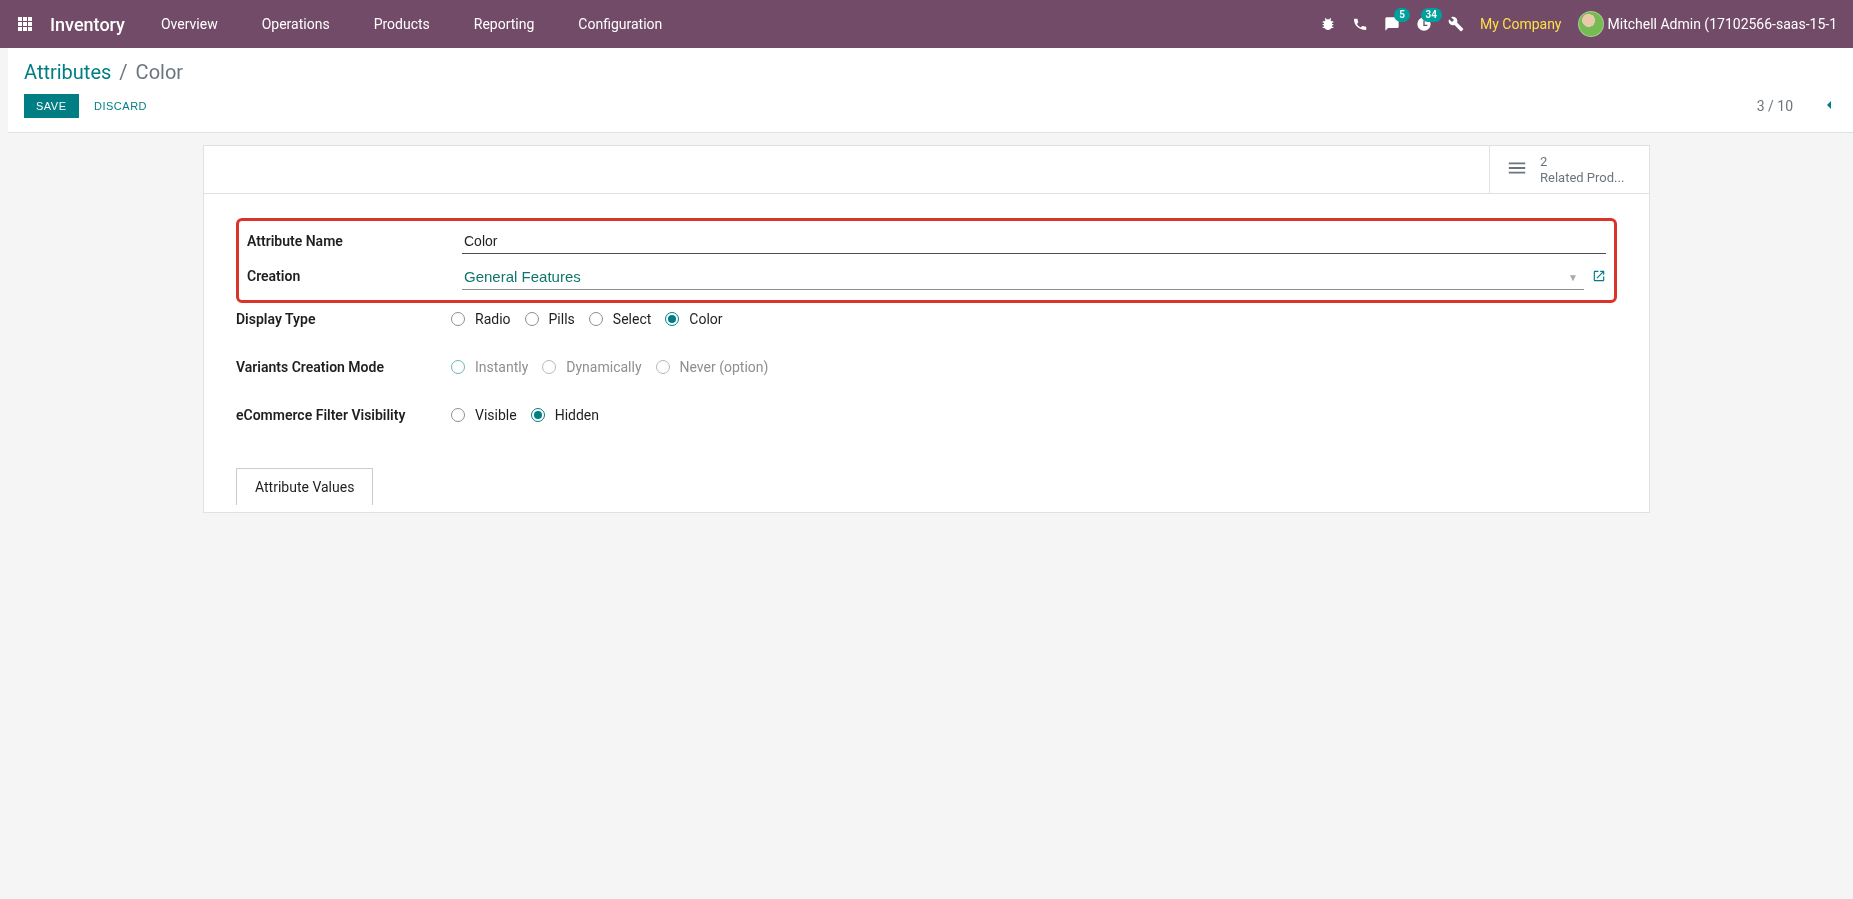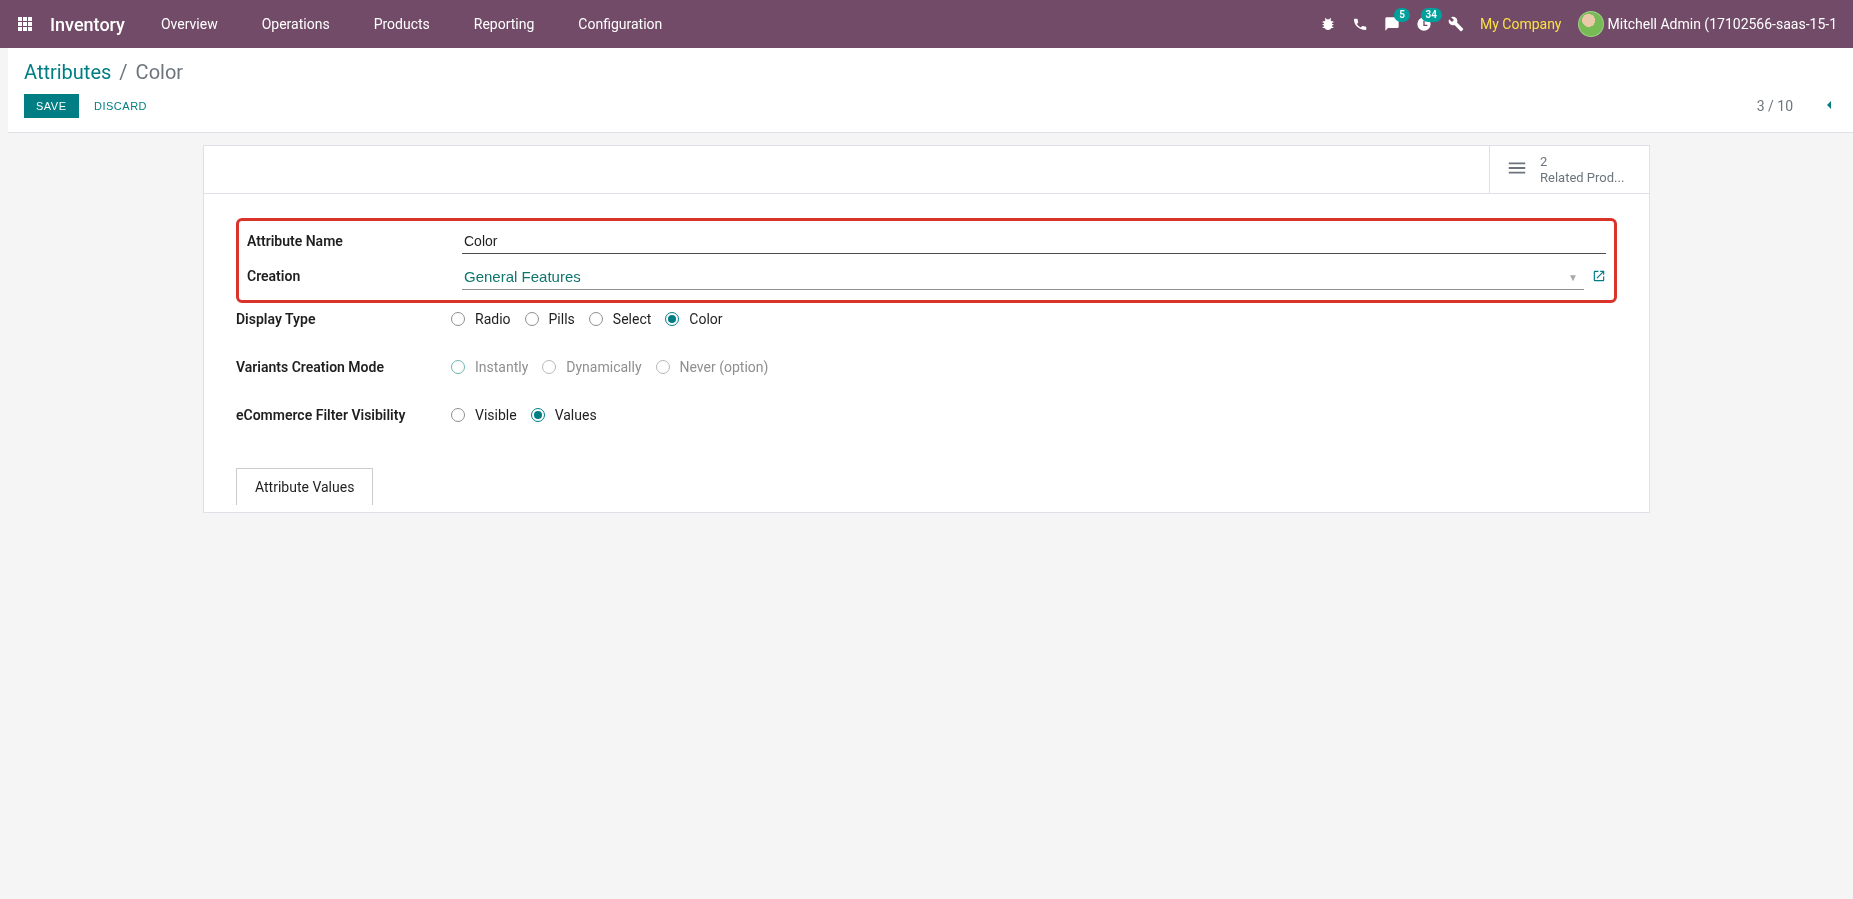--- a/index.html
+++ b/index.html
@@ -238,21 +238,21 @@
 
       <div class="form-row section-row">
         <div class="form-label">eCommerce Filter Visibility</div>
         <div class="form-field radio-group">
           <label class="radio-item">
             <span class="radio-circle"></span>
             <span class="radio-label">Visible</span>
           </label>
           <label class="radio-item">
             <span class="radio-circle checked"></span>
-            <span class="radio-label">Values</span>
+            <span class="radio-label">Hidden</span>
           </label>
         </div>
       </div>
 
       <div class="tabs">
         <div class="tab">Attribute Values</div>
       </div>
 
     </div>
   </div>

